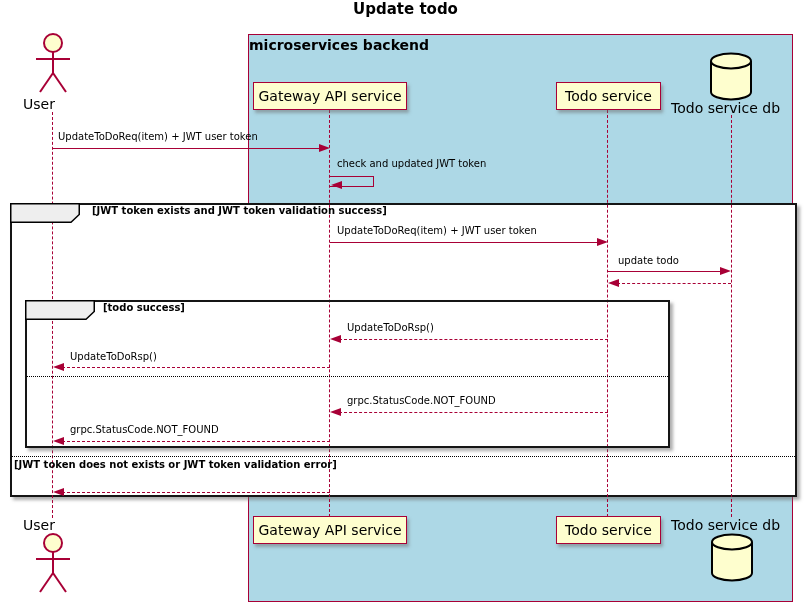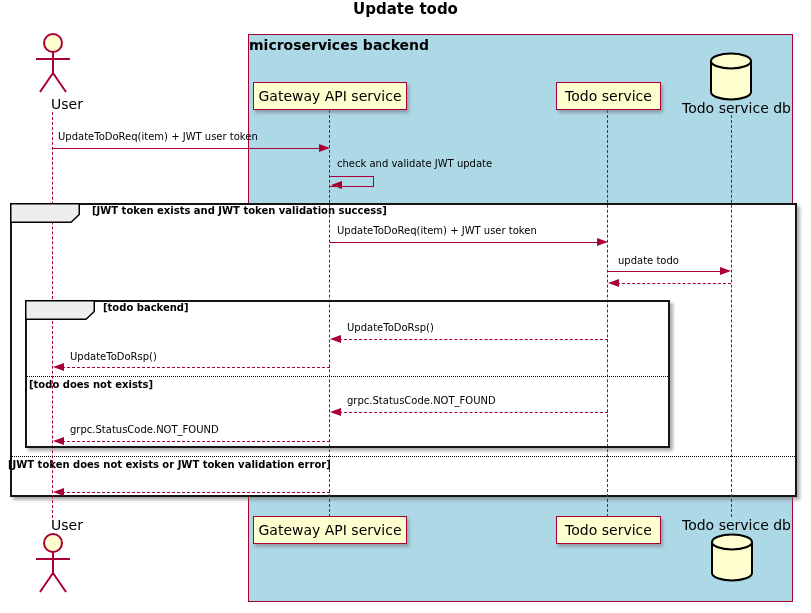--- a/index.html
+++ b/index.html
@@ -27,21 +27,21 @@
   .msg-line{height:0;border-top:1.5px solid #A80036;z-index:7;}
   .msg-line.reply{border-top-style:dashed;}
   .msg-label{font-size:10px;white-space:nowrap;z-index:7;}
   .ah{width:0;height:0;border-style:solid;z-index:8;}
   .ah-r{border-width:4.5px 0 4.5px 11px;border-color:transparent transparent transparent #A80036;}
   .ah-l{border-width:4.5px 11px 4.5px 0;border-color:transparent #A80036 transparent transparent;}
   .self-loop{width:44px;height:11px;border:1.5px solid #A80036;border-left:none;box-sizing:border-box;z-index:7;}
   
   .pbox{box-sizing:border-box;background:#FEFECE;border:1.5px solid #A80036;box-shadow:2px 3px 3px rgba(110,110,110,0.5);
         display:flex;align-items:center;justify-content:center;font-size:14px;white-space:nowrap;z-index:9;}
-  .pname{font-size:14px;text-align:right;white-space:nowrap;z-index:9;}
+  .pname{font-size:14px;text-align:left;white-space:nowrap;z-index:9;}
   svg{display:block;}
   .icon{z-index:9;}
 </style>
 </head>
 <body>
 
 <div class="canvas">
 
   <div class="abs diagram-title">Update todo</div>
 
@@ -63,33 +63,32 @@
   <div class="abs frame-keyword" style="left:27px;top:205px;">alt</div>
   <div class="abs guard" style="left:92px;top:205px;">[JWT token exists and JWT token validation success]</div>
 
   <div class="abs frame frame-inner"></div>
   <div class="abs pentagon icon" style="left:25px;top:300px;">
     <svg width="70" height="20" viewBox="0 0 70 20">
         <path d="M0.75 0.75 H69.25 V11.5 L61 19.25 H0.75 Z" fill="#EEEEEE" stroke="#000" stroke-width="1.5"></path>
       </svg>
   </div>
   <div class="abs frame-keyword" style="left:42px;top:302px;">alt</div>
-  <div class="abs guard" style="left:103px;top:302px;">[todo backend]</div>
+  <div class="abs guard" style="left:103px;top:302px;">[todo success]</div>
 
   <div class="abs divider" style="left:27px;top:376px;width:641px;"></div>
-  <div class="abs guard" style="left:29px;top:379px;">[todo does not exists]</div>
 
   <div class="abs divider" style="left:12px;top:456px;width:783px;"></div>
-  <div class="abs guard" style="left:8px;top:459px;">[JWT token does not exists or JWT token validation error]</div>
+  <div class="abs guard" style="left:14px;top:459px;">[JWT token does not exists or JWT token validation error]</div>
 
   <div class="abs msg-label" style="left:58px;top:131px;">UpdateToDoReq(item) + JWT user token</div>
   <div class="abs msg-line" style="left:53px;top:148px;width:268px;"></div>
   <div class="abs ah ah-r icon" style="left:319px;top:144px;"></div>
 
-  <div class="abs msg-label" style="left:337px;top:158px;">check and validate JWT update</div>
+  <div class="abs msg-label" style="left:337px;top:158px;">check and updated JWT token</div>
   <div class="abs self-loop" style="left:330px;top:176px;"></div>
   <div class="abs ah ah-l icon" style="left:331px;top:181px;"></div>
 
   <div class="abs msg-label" style="left:337px;top:225px;">UpdateToDoReq(item) + JWT user token</div>
   <div class="abs msg-line" style="left:330px;top:242px;width:269px;"></div>
   <div class="abs ah ah-r icon" style="left:597px;top:238px;"></div>
 
   <div class="abs msg-label" style="left:618px;top:255px;">update todo</div>
   <div class="abs msg-line" style="left:608px;top:271px;width:114px;"></div>
   <div class="abs ah ah-r icon" style="left:720px;top:267px;"></div>

